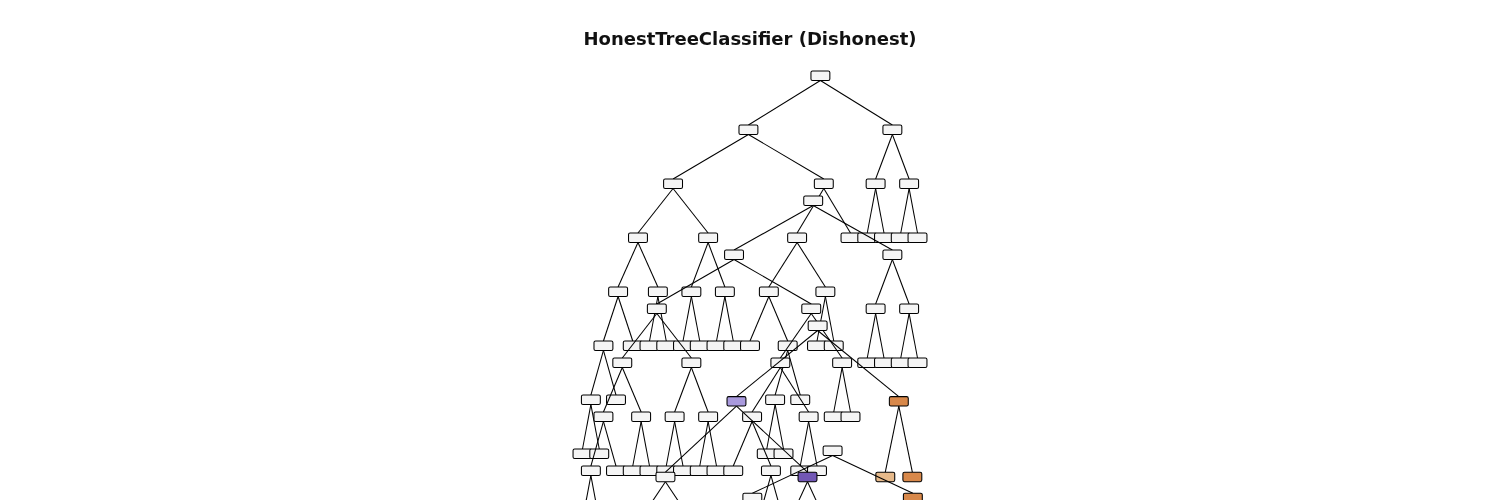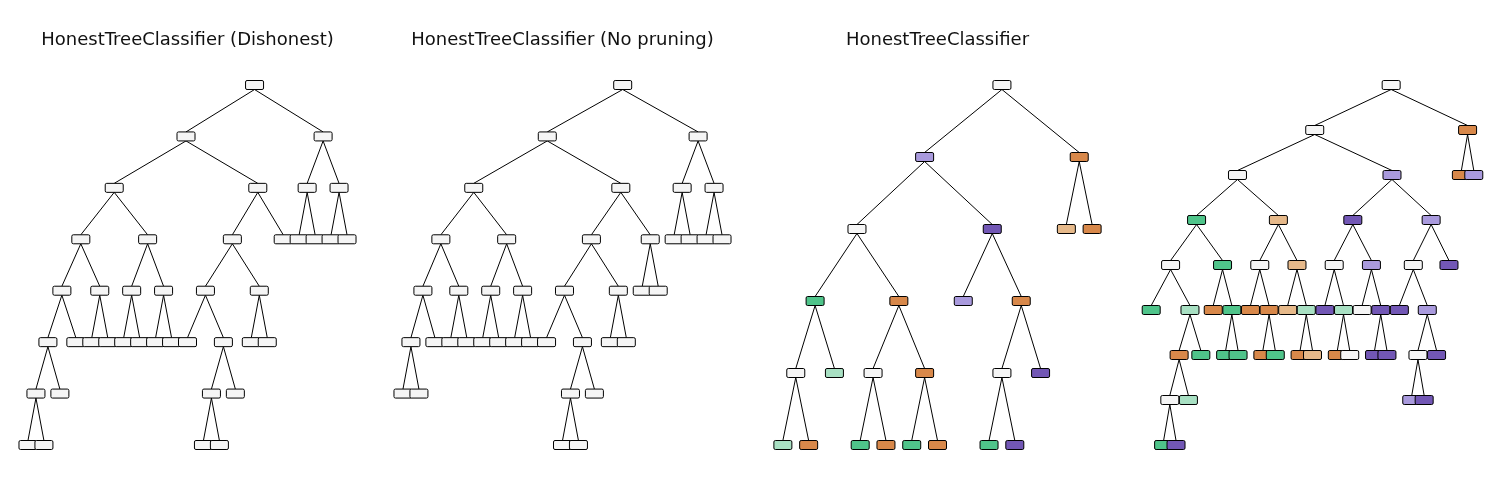--- a/index.html
+++ b/index.html
@@ -6,23 +6,24 @@
     margin: 0;
     padding: 0;
     width: 1500px;
     height: 500px;
     font-family: "DejaVu Sans", Arial, sans-serif;
     background: #ffffff;
     overflow: hidden;
   }
   .panels {
     display: flex;
-    flex-direction: row;
+    flex-direction: column;
     width: 100%;
     height: 100%;
+    font-weight: bold;
   }
   .panel {
     flex: 1;
     position: relative;
   }
   .panel-title {
     width: 100%;
     text-align: center;
     font-size: 18px;
     color: #111;
@@ -130,21 +131,20 @@
         <rect class="node" x="314.0952380952381" y="61.92857142857143" width="18" height="9" rx="1.5" fill="#f5f5f5"></rect>
         <rect class="node" x="298.14285714285717" y="113.35714285714286" width="18" height="9" rx="1.5" fill="#f5f5f5"></rect>
         <rect class="node" x="290.1666666666667" y="164.78571428571428" width="18" height="9" rx="1.5" fill="#f5f5f5"></rect>
         <rect class="node" x="306.11904761904765" y="164.78571428571428" width="18" height="9" rx="1.5" fill="#f5f5f5"></rect>
         <rect class="node" x="330.04761904761904" y="113.35714285714286" width="18" height="9" rx="1.5" fill="#f5f5f5"></rect>
         <rect class="node" x="322.07142857142856" y="164.78571428571428" width="18" height="9" rx="1.5" fill="#f5f5f5"></rect>
         <rect class="node" x="338.0238095238095" y="164.78571428571428" width="18" height="9" rx="1.5" fill="#f5f5f5"></rect>
       </svg>
   </div>
   <div class="panel">
-    <div class="panel-title">HonestTreeClassifier (No pruning)</div>
     <svg class="tree-svg" viewBox="0 0 375 400">
         <line class="edge" x1="247.6953125" y1="19.5" x2="172.29538690476193" y2="61.92857142857143"></line>
         <line class="edge" x1="172.29538690476193" y1="70.92857142857143" x2="98.76488095238096" y2="113.35714285714286"></line>
         <line class="edge" x1="98.76488095238096" y1="122.35714285714286" x2="65.86309523809524" y2="164.78571428571428"></line>
         <line class="edge" x1="65.86309523809524" y1="173.78571428571428" x2="47.916666666666664" y2="216.21428571428572"></line>
         <line class="edge" x1="47.916666666666664" y1="225.21428571428572" x2="35.95238095238095" y2="267.64285714285717"></line>
         <line class="edge" x1="35.95238095238095" y1="276.64285714285717" x2="27.976190476190474" y2="319.07142857142856"></line>
         <line class="edge" x1="35.95238095238095" y1="276.64285714285717" x2="43.92857142857143" y2="319.07142857142856"></line>
         <line class="edge" x1="47.916666666666664" y1="225.21428571428572" x2="59.88095238095238" y2="267.64285714285717"></line>
         <line class="edge" x1="65.86309523809524" y1="173.78571428571428" x2="83.80952380952382" y2="216.21428571428572"></line>
@@ -216,21 +216,20 @@
         <rect class="node" x="314.0952380952381" y="61.92857142857143" width="18" height="9" rx="1.5" fill="#f5f5f5"></rect>
         <rect class="node" x="298.14285714285717" y="113.35714285714286" width="18" height="9" rx="1.5" fill="#f5f5f5"></rect>
         <rect class="node" x="290.1666666666667" y="164.78571428571428" width="18" height="9" rx="1.5" fill="#f5f5f5"></rect>
         <rect class="node" x="306.11904761904765" y="164.78571428571428" width="18" height="9" rx="1.5" fill="#f5f5f5"></rect>
         <rect class="node" x="330.04761904761904" y="113.35714285714286" width="18" height="9" rx="1.5" fill="#f5f5f5"></rect>
         <rect class="node" x="322.07142857142856" y="164.78571428571428" width="18" height="9" rx="1.5" fill="#f5f5f5"></rect>
         <rect class="node" x="338.0238095238095" y="164.78571428571428" width="18" height="9" rx="1.5" fill="#f5f5f5"></rect>
       </svg>
   </div>
   <div class="panel">
-    <div class="panel-title">HonestTreeClassifier</div>
     <svg class="tree-svg" viewBox="0 0 375 400">
         <line class="edge" x1="251.92307692307696" y1="19.5" x2="174.6153846153846" y2="82.5"></line>
         <line class="edge" x1="174.6153846153846" y1="91.5" x2="106.97115384615384" y2="154.5"></line>
         <line class="edge" x1="106.97115384615384" y1="163.5" x2="65.09615384615384" y2="226.5"></line>
         <line class="edge" x1="65.09615384615384" y1="235.5" x2="45.769230769230774" y2="298.5"></line>
         <line class="edge" x1="45.769230769230774" y1="307.5" x2="32.88461538461539" y2="370.5"></line>
         <line class="edge" x1="45.769230769230774" y1="307.5" x2="58.65384615384615" y2="370.5"></line>
         <line class="edge" x1="65.09615384615384" y1="235.5" x2="84.42307692307692" y2="298.5"></line>
         <line class="edge" x1="106.97115384615384" y1="163.5" x2="148.84615384615384" y2="226.5"></line>
         <line class="edge" x1="148.84615384615384" y1="235.5" x2="123.07692307692307" y2="298.5"></line>

